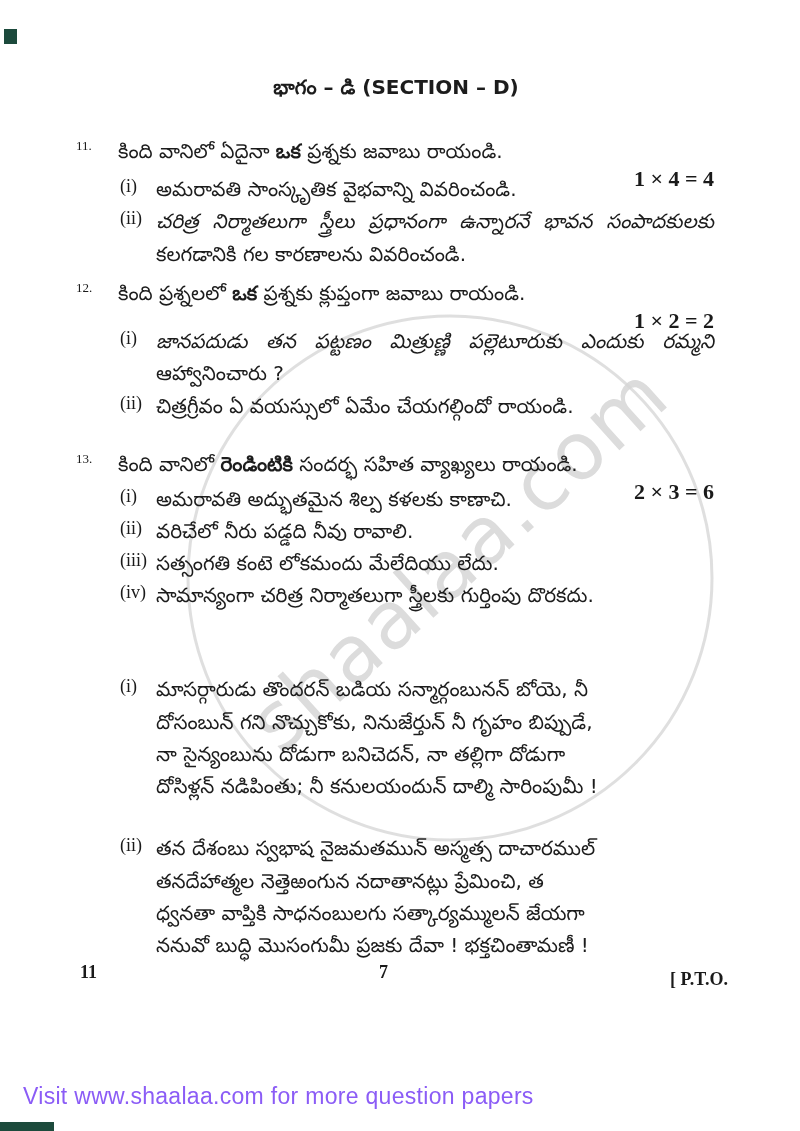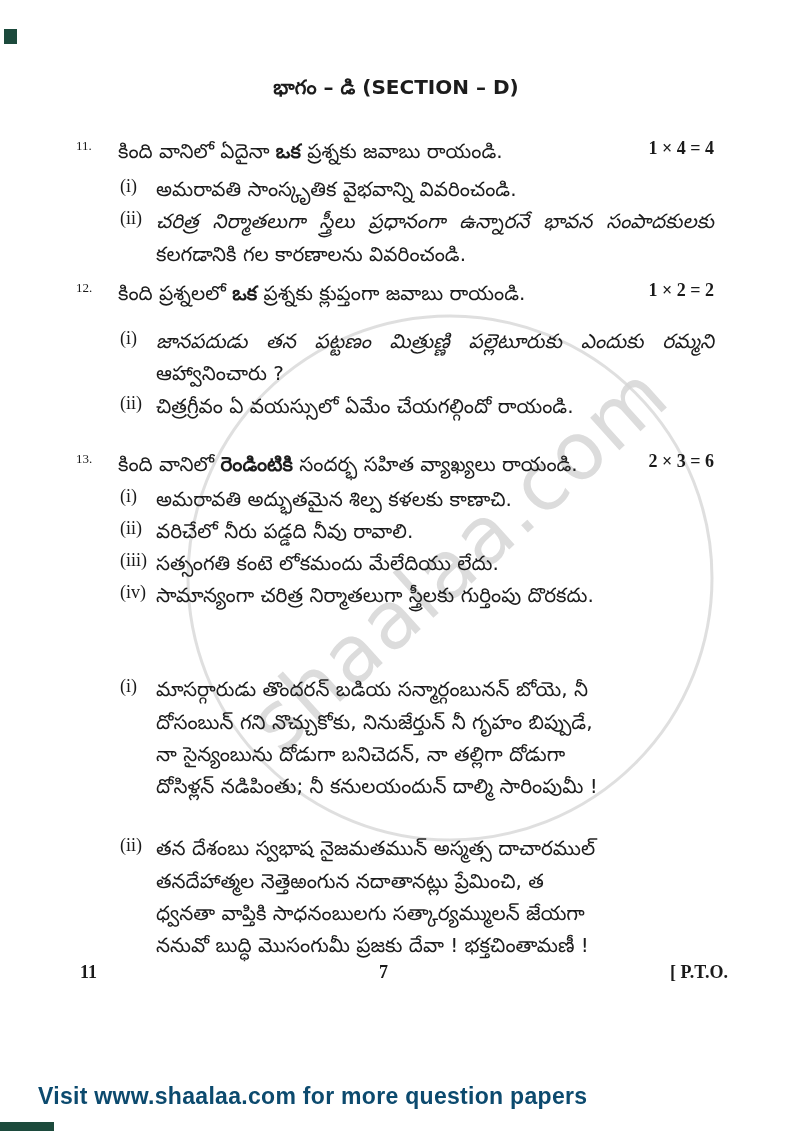--- a/index.html
+++ b/index.html
@@ -16,34 +16,34 @@
   
   .layer{position:absolute;inset:0;z-index:1;}
   .telugu{font-family:"DejaVu Sans","Liberation Sans",sans-serif;font-size:20px;line-height:27px;color:#1c1c1c;}
   .header{
     position:absolute;top:74px;left:0;right:8px;
     text-align:center;font-weight:bold;font-size:20px;
   }
   .qhead{position:absolute;left:76px;right:86px;display:flex;align-items:flex-start;}
   .qnum{flex:none;width:42px;font-family:"Liberation Serif",serif;font-size:13px;}
   .qtext{flex:1;}
-  .qmarks{flex:none;margin-left:10px;font-family:"Liberation Serif",serif;font-weight:bold;font-size:18px;white-space:nowrap;}
+  .qmarks{flex:none;margin-left:10px;font-family:"Liberation Serif",serif;font-weight:bold;font-size:22px;white-space:nowrap;margin-top:28px;}
   .item{position:absolute;left:120px;right:86px;display:flex;align-items:flex-start;}
   .ilabel{flex:none;width:36px;font-family:"Liberation Serif",serif;font-size:18px;}
   .itext{flex:1;}
   .cont{position:absolute;left:156px;right:86px;}
   .spread{text-align:justify;text-align-last:justify;font-style:italic;}
   .pfooter{position:absolute;left:80px;right:72px;display:flex;font-weight:bold;font-size:18px;}
   .pfooter .pf-left{flex:none;}
   .pfooter .pf-center{flex:1;text-align:center;}
-  .pfooter .pf-right{flex:none;}
+  .pfooter .pf-right{flex:none;margin-top:7px;}
   .site-banner{
-    position:absolute;left:38px;top:1083px;
+    position:absolute;left:23px;top:1083px;
     font-family:"Liberation Sans","DejaVu Sans",sans-serif;
-    font-size:23px;color:#0c4a6e;letter-spacing:0.3px;font-weight:bold;
+    font-size:23px;color:#8b5cf6;letter-spacing:0.3px;
   }
   .accent{position:absolute;z-index:2;}
   .accent.tl{left:4px;top:29px;width:13px;height:15px;}
   .accent.bl{left:0px;top:1122px;width:54px;height:9px;}
 </style>
 </head>
 <body>
 
 <div class="paper">
 

